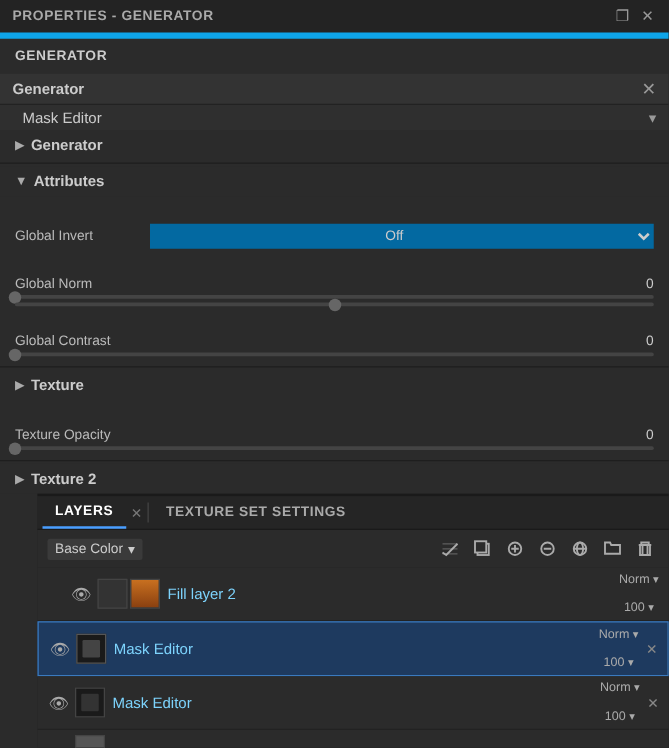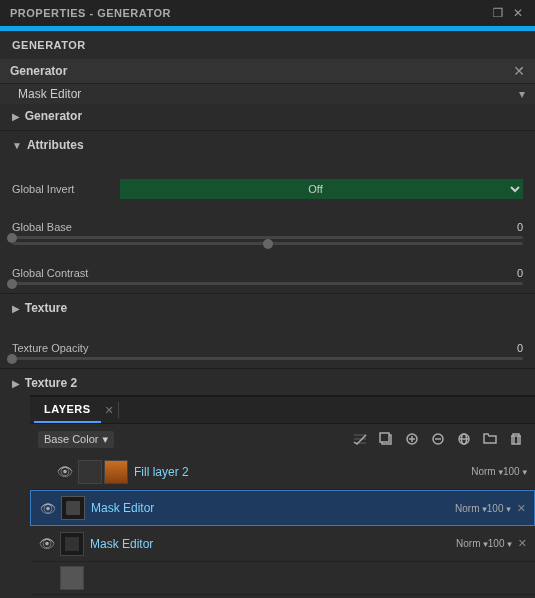--- a/index.html
+++ b/index.html
@@ -129,21 +129,21 @@
     .param-value {
       font-size: 11px;
       color: #cccccc;
       min-width: 30px;
       text-align: right;
     }
 
     
     .param-dropdown {
       flex: 1;
-      background: #14532d;
+      background: #0369a1;
       border: none;
       color: #cccccc;
       font-size: 11px;
       padding: 2px 6px;
       height: 20px;
       margin-left: 8px;
       text-align: center;
     }
 
     
@@ -289,23 +289,23 @@
       flex: 1;
       display: flex;
       flex-direction: column;
     }
     .layer-name {
       font-size: 12px;
       color: #7dd3fc;
     }
     .layer-right {
       display: flex;
-      flex-direction: row;
-      align-items: flex-start;
-      gap: 0;
+      flex-direction: column;
+      align-items: center;
+      gap: 12px;
     }
     .layer-blend {
       font-size: 10px;
       color: #aaa;
     }
     .layer-opacity {
       font-size: 10px;
       color: #aaa;
     }
     .layer-close {
@@ -369,21 +369,21 @@
 
   <div class="param-row">
     <span class="param-label">Global Invert</span>
     <select class="param-dropdown">
       <option>Off</option>
       <option>On</option>
     </select>
   </div>
 
   <div class="param-row">
-    <span class="param-label">Global Base</span>
+    <span class="param-label">Global Norm</span>
     <span class="param-value">0</span>
   </div>
   <div class="slider-container">
     <div class="slider-track">
       <div class="slider-thumb" style="left: 0%"></div>
     </div>
   </div>
 
   <div class="slider-container">
     <div class="slider-track">
@@ -430,20 +430,23 @@
 </div>
 
 <div class="bottom-panel">
 
   <div class="tab-bar">
     <span class="tab-item active">
       <span>LAYERS</span>
     </span>
     <span class="tab-close">✕</span>
     <div class="tab-separator"></div>
+    <span class="tab-item">
+      <span>TEXTURE SET SETTINGS</span>
+    </span>
   </div>
 
   <div class="layers-toolbar">
     <div class="channel-dropdown">
       <span>Base Color</span>
       <span>▾</span>
     </div>
     <div class="toolbar-spacer"></div>
 
     <div class="toolbar-icon" title="Add layer">

